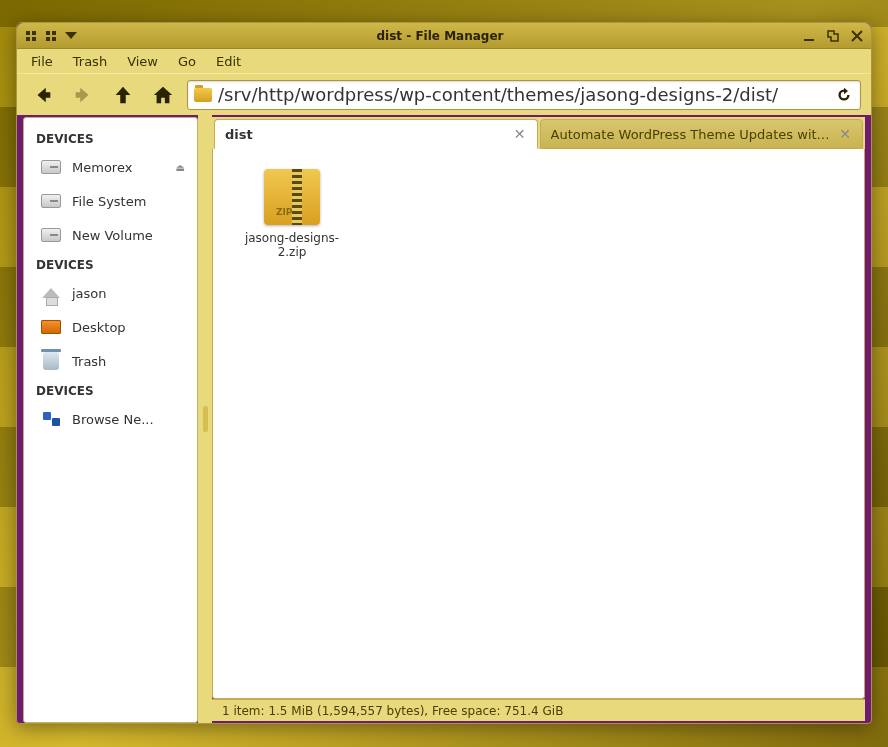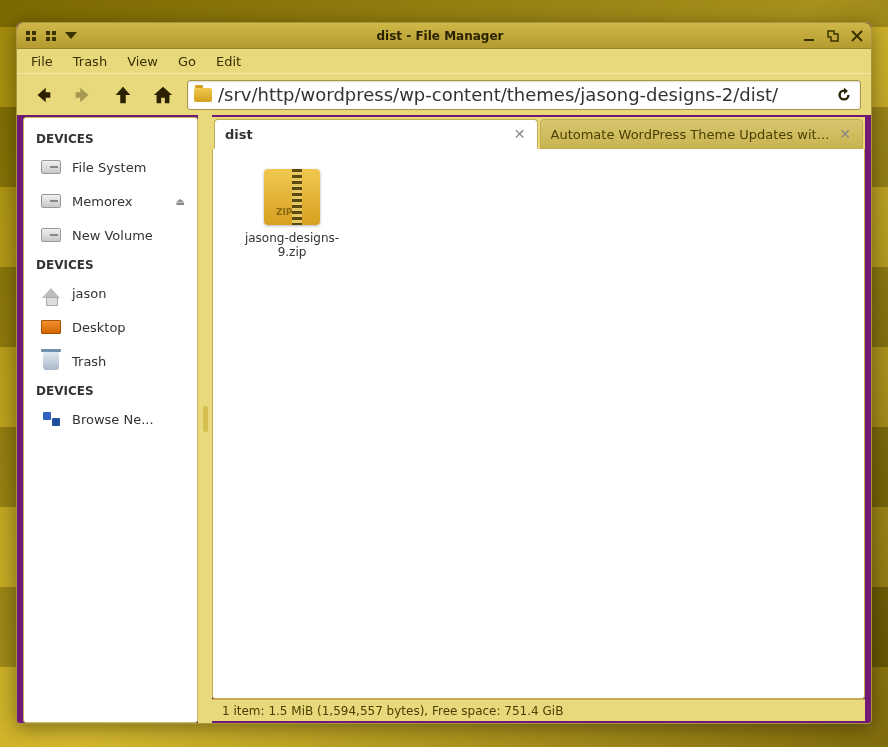--- a/index.html
+++ b/index.html
@@ -160,28 +160,28 @@
     </div>
   </div>
 
   <div class="body-area">
     <div class="sidebar">
       <div class="sb-header">DEVICES</div>
       <div class="sb-item">
           <div class="sb-icon">
             <div class="drive-icon"></div>
           </div>
-          <span>File System</span>
-        </div>
-      <div class="sb-item">
-          <div class="sb-icon">
-            <div class="drive-icon"></div>
-          </div>
           <span>Memorex</span>
           <span class="sb-eject">⏏</span>
+        </div>
+      <div class="sb-item">
+          <div class="sb-icon">
+            <div class="drive-icon"></div>
+          </div>
+          <span>File System</span>
         </div>
       <div class="sb-item">
           <div class="sb-icon">
             <div class="drive-icon"></div>
           </div>
           <span>New Volume</span>
         </div>
 
       <div class="sb-header">DEVICES</div>
       <div class="sb-item">
@@ -227,21 +227,21 @@
           <span class="tab-label">Automate WordPress Theme Updates with...</span>
           <span class="tab-close">✕</span>
         </div>
       </div>
 
       <div class="content">
         <div class="file-item">
           <div class="zip-icon">
               <span class="zip-label">ZIP</span>
             </div>
-          <div class="file-name">jasong-designs-9.zip</div>
+          <div class="file-name">jasong-designs-2.zip</div>
         </div>
       </div>
 
       <div class="statusbar">
         <span>1 item: 1.5 MiB (1,594,557 bytes), Free space: 751.4 GiB</span>
       </div>
     </div>
   </div>
 
 </div>

